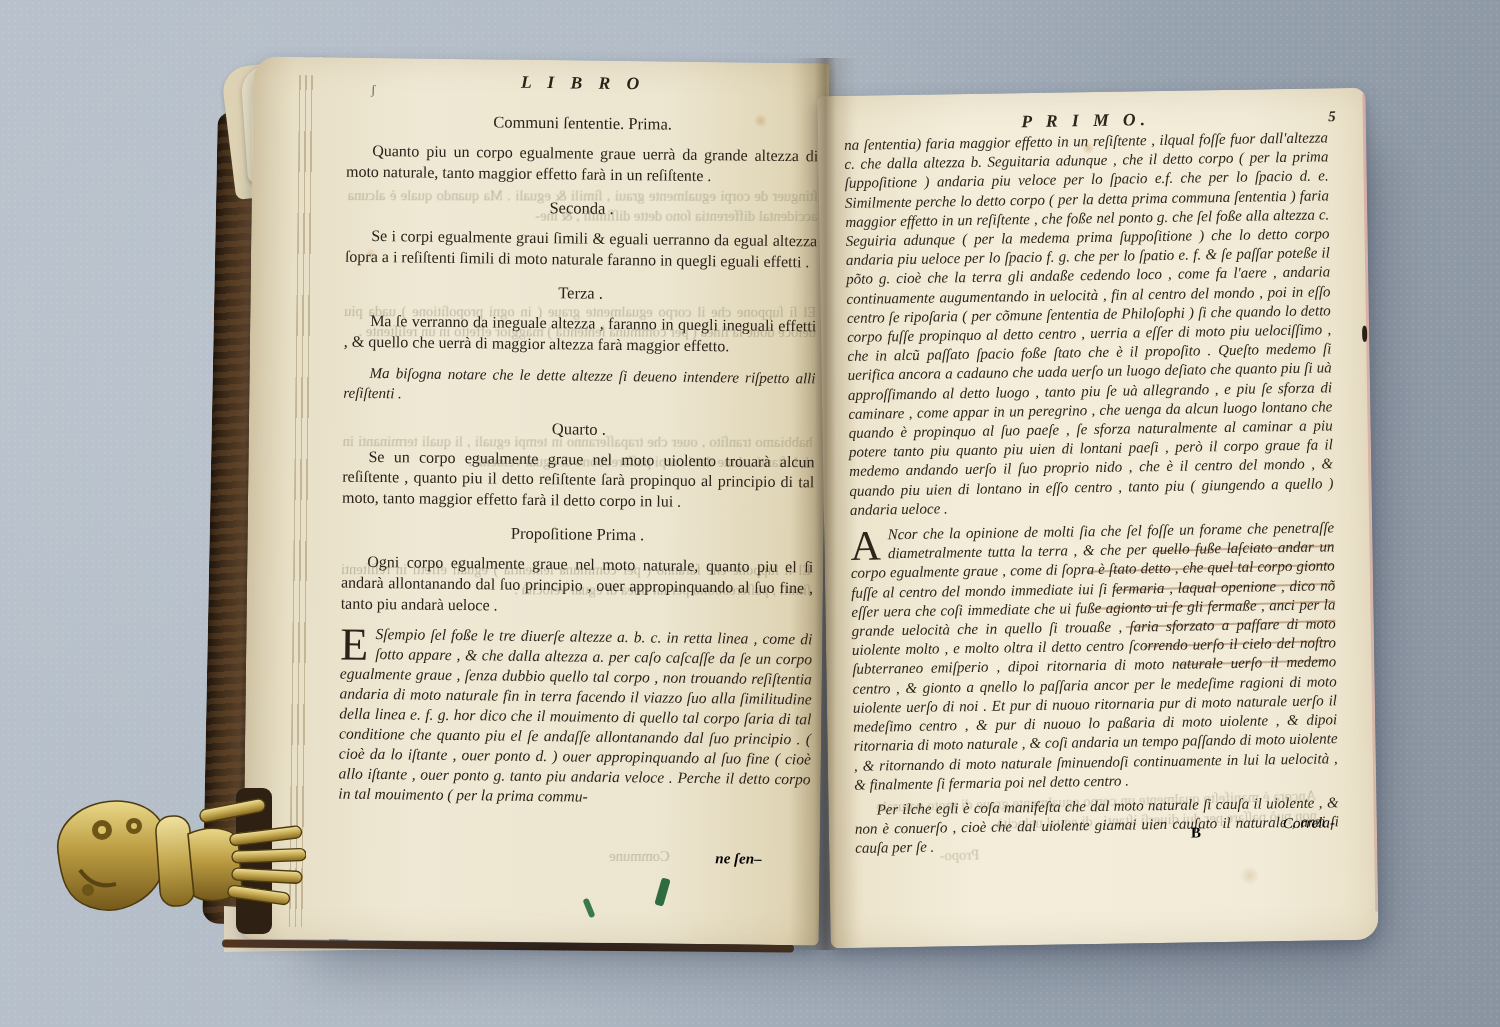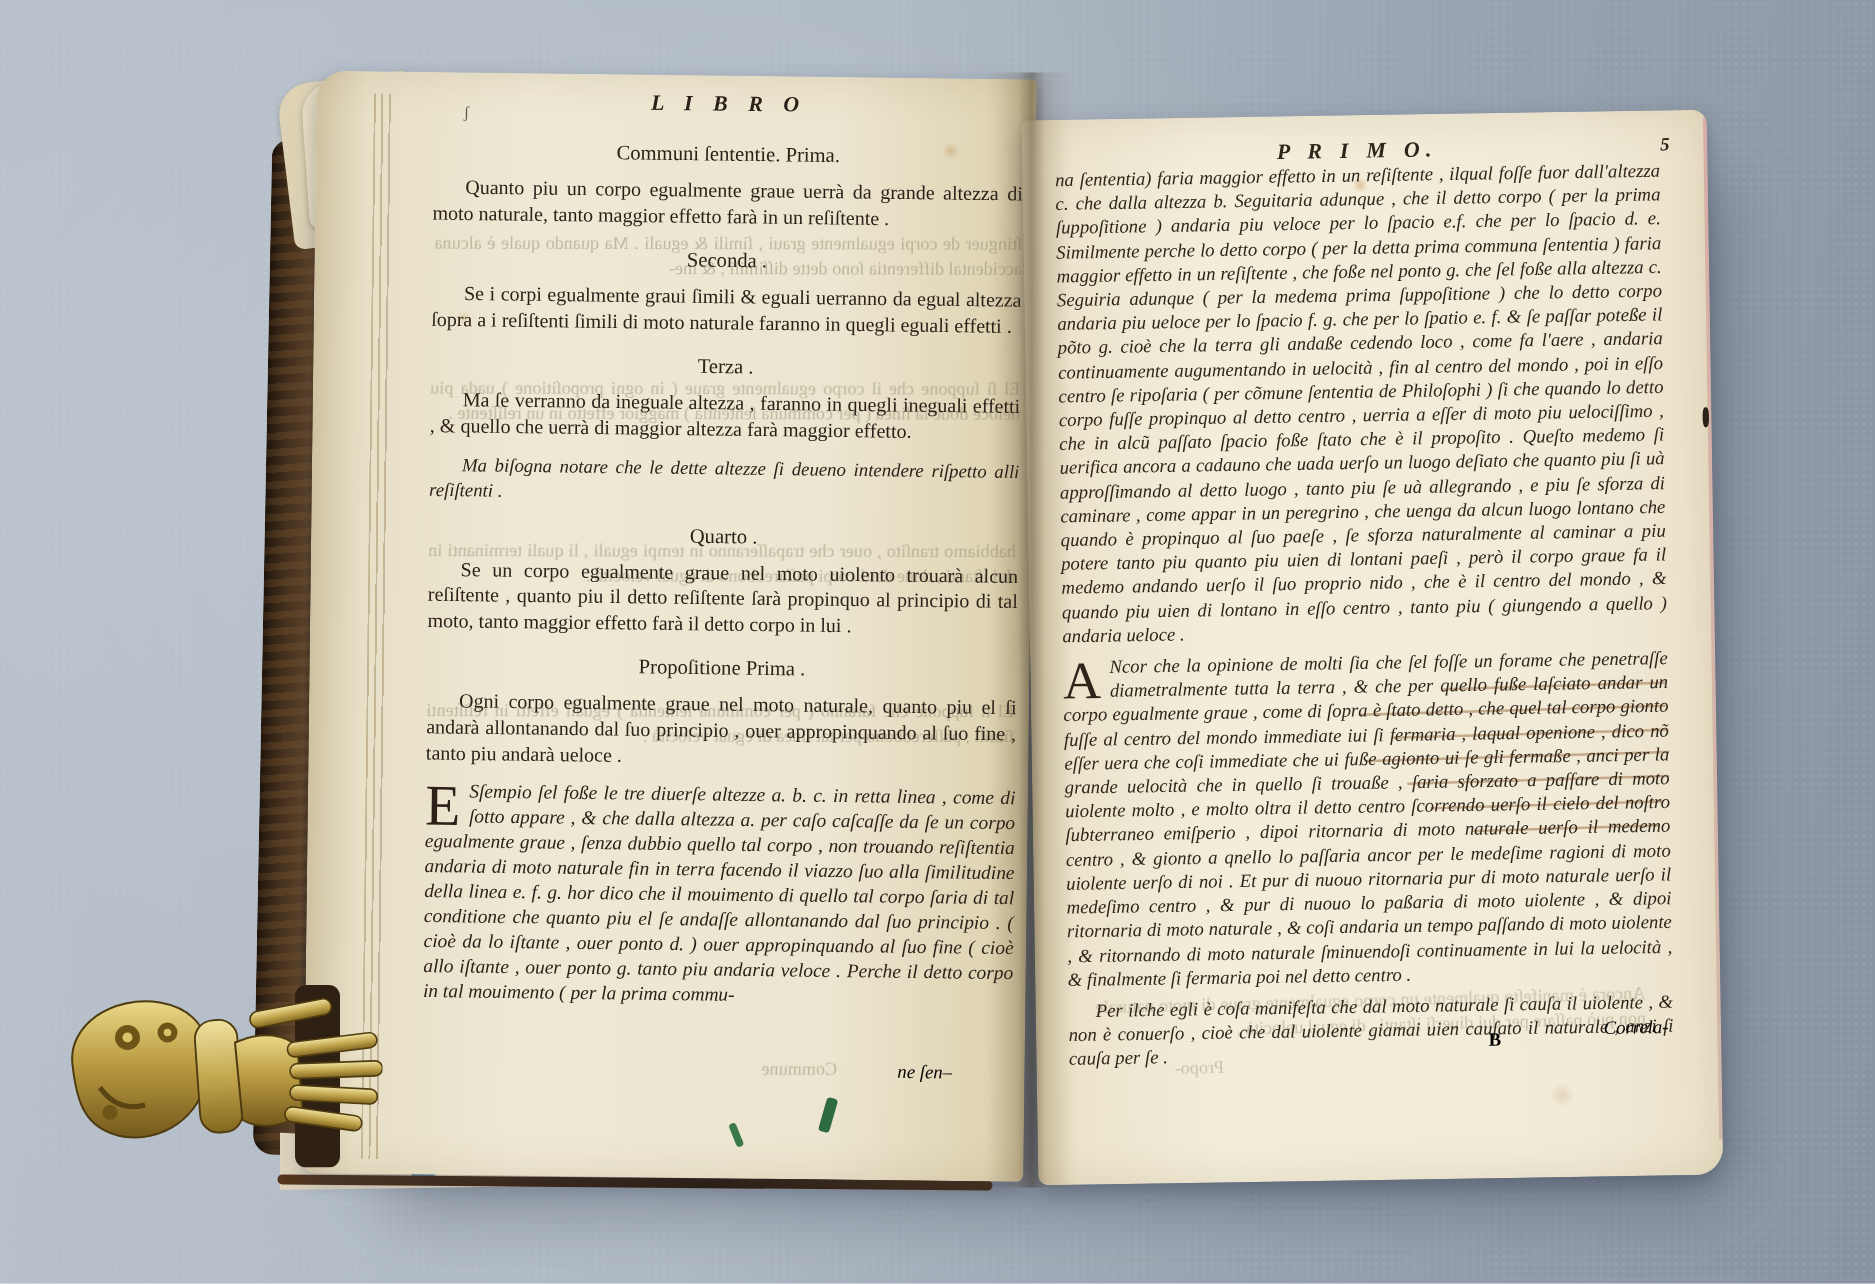--- a/index.html
+++ b/index.html
@@ -87,21 +87,21 @@
   .folio-num{position:absolute;right:-8px;top:2px;font-style:italic;font-weight:700;font-size:15px;}
   .heading{text-align:center;font-size:16.5px;margin:14px 0 10px 0;}
   .para{font-size:16px;line-height:20.6px;text-align:justify;text-indent:26px;margin:0 0 10px 0;}
   .note{font-style:italic;font-size:15px;line-height:20px;text-align:justify;text-indent:26px;margin:2px 0 6px 0;}
   .dc-para{font-size:15.5px;font-style:italic;line-height:20px;text-align:justify;margin:4px 0 0 0;}
   .dropcap{float:left;font-style:normal;font-size:46px;line-height:38px;padding:2px 7px 0 0;font-weight:400;}
   .rp-para{font-style:italic;font-size:15px;line-height:19.2px;text-align:justify;margin:0 0 6px 0;}
   .rp-indent{text-indent:22px;}
   .rp-dropcap{float:left;font-style:normal;font-size:42px;line-height:36px;padding:2px 7px 0 0;}
   .catchword{position:absolute;font-style:italic;font-size:15px;}
-  .lp-catch{right:58px;top:788px;}
+  .lp-catch{right:58px;top:788px;font-weight:bold;}
   .rp-catch{right:42px;top:726px;}
   .sig-mark{position:absolute;left:362px;top:734px;font-size:15px;font-weight:700;}
   .margin-mark{position:absolute;left:118px;top:24px;font-size:13px;opacity:.6;}
   
   .bleed{position:absolute;transform:scaleX(-1) rotate(.6deg);color:rgba(122,122,92,.42);
     filter:blur(.5px);font-size:14.5px;line-height:19.5px;text-align:justify;pointer-events:none;}
   .rp .bleed{color:rgba(128,118,88,.36);}
   .mark-line{position:absolute;height:2px;background:rgba(148,98,54,.48);border-radius:1px;transform:rotate(-.8deg);}
   .ink-speck{position:absolute;background:#2a2016;border-radius:40%;}
   

